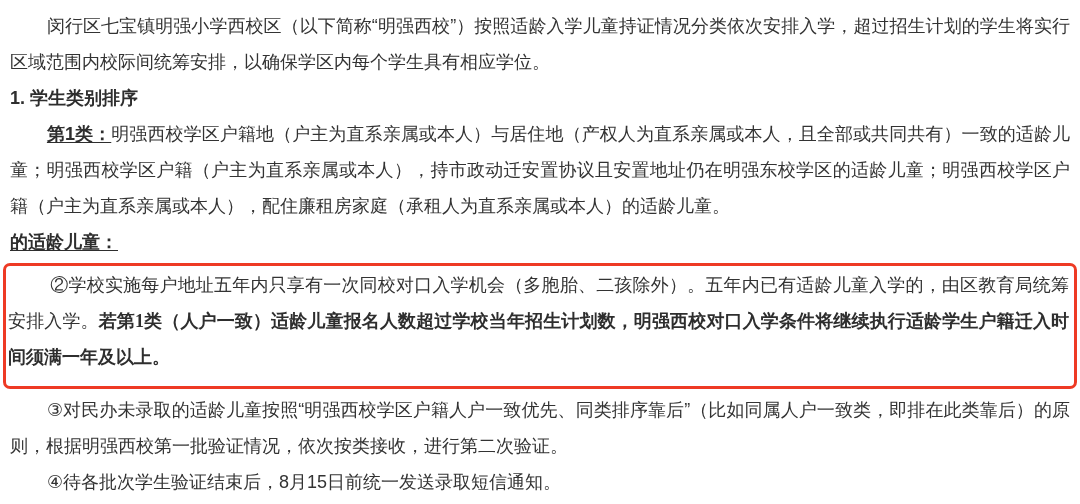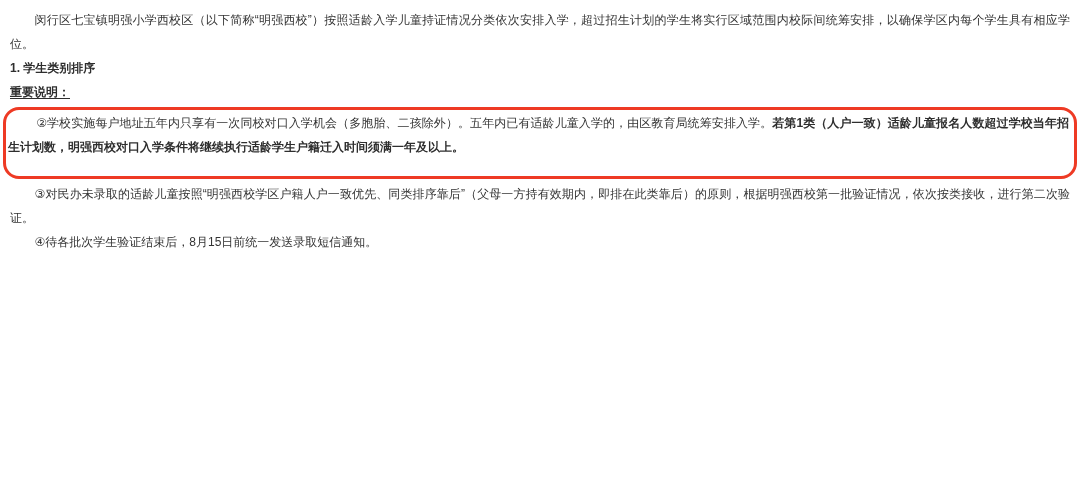--- a/index.html
+++ b/index.html
@@ -3,54 +3,56 @@
 <meta charset="utf-8">
 <style>
   html,body{margin:0;padding:0;background:#ffffff;}
   body{width:1080px;height:504px;overflow:hidden;}
   .doc{
     box-sizing:border-box;
     width:1080px;height:504px;
     padding:8px 10px 0 10px;
     overflow:hidden;
     font-family:"Liberation Sans","DejaVu Sans",sans-serif;
-    font-size:12px;
-    line-height:24px;
+    font-size:18px;
+    line-height:36px;
     color:#333333;
     text-align:justify;
   }
   .para{margin:0;text-indent:2.05em;}
   .heading{margin:0;font-weight:bold;text-indent:0;}
   span.b{font-weight:bold;color:#2e2e2e;}
   span.u{text-decoration:underline;text-underline-offset:2px;}
   .redbox{
     border:3px solid #ee3a24;
-    border-radius:16px;
+    border-radius:7px;
     margin:3px -7px;
-    padding:1px 5px 17px 2px;
+    padding:1px 5px 11px 2px;
+    font-family:Liberation Serif, serif;
   }
   .redbox .para{text-indent:2.35em;}
 </style>
 </head>
 <body>
 
 <div class="doc">
 
   <p class="para"><span>闵行区七宝镇明强小学西校区（以下简称“明强西校”）按照适龄入学儿童持证情况分类依次安排入学，超过招生计划的学生将实行区域范围内校际间统筹安排，以确保学区内每个学生具有相应学位。</span></p>
 
   <p class="heading"><span class="b">1.  学生类别排序</span></p>
 
+  <p class="para"><span class="b u">第1类：</span><span>明强西校学区户籍地（户主为直系亲属或本人）与居住地（产权人为直系亲属或本人，且全部或共同共有）一致的适龄儿童；明强西校学区户籍（户主为直系亲属或本人），持市政动迁安置协议且安置地址仍在明强东校学区的适龄儿童；明强西校学区户籍（户主为直系亲属或本人），配住廉租房家庭（承租人为直系亲属或本人）的适龄儿童。</span></p>
 
 
 
 
-  <p class="heading"><span class="b u">重要说明： </span></p>
+  <p class="heading"><span class="b u">的适龄儿童： </span></p>
 
 
   <div class="redbox">
     <p class="para"><span>②学校实施每户地址五年内只享有一次同校对口入学机会（多胞胎、二孩除外）。五年内已有适龄儿童入学的，由区教育局统筹安排入学。</span><span class="b">若第1类（人户一致）适龄儿童报名人数超过学校当年招生计划数，明强西校对口入学条件将继续执行适龄学生户籍迁入时间须满一年及以上。</span></p>
   </div>
 
-  <p class="para"><span>③对民办未录取的适龄儿童按照“明强西校学区户籍人户一致优先、同类排序靠后”（父母一方持有效期内，即排在此类靠后）的原则，根据明强西校第一批验证情况，依次按类接收，进行第二次验证。</span></p>
+  <p class="para"><span>③对民办未录取的适龄儿童按照“明强西校学区户籍人户一致优先、同类排序靠后”（比如同属人户一致类，即排在此类靠后）的原则，根据明强西校第一批验证情况，依次按类接收，进行第二次验证。</span></p>
 
   <p class="para"><span>④待各批次学生验证结束后，8月15日前统一发送录取短信通知。</span></p>
 
 </div>
 
 </body></html>

